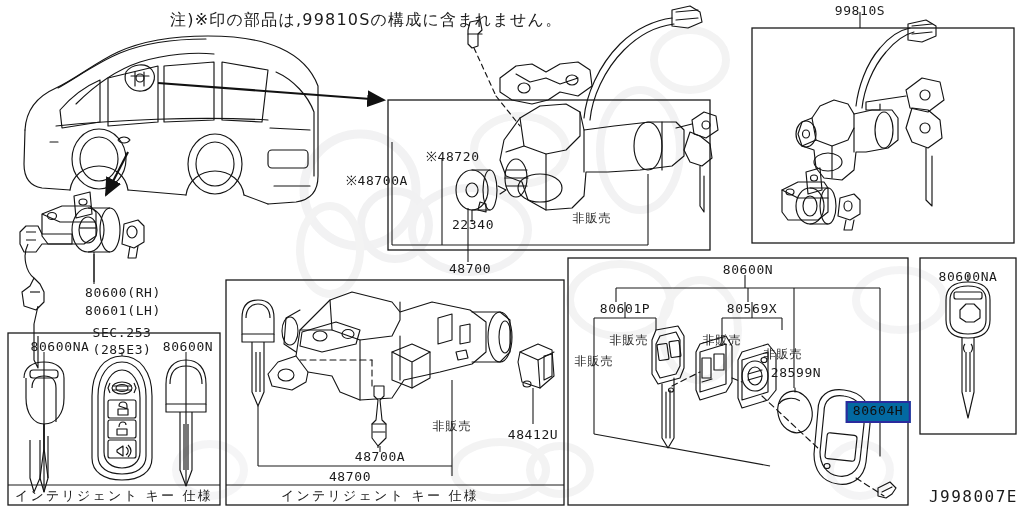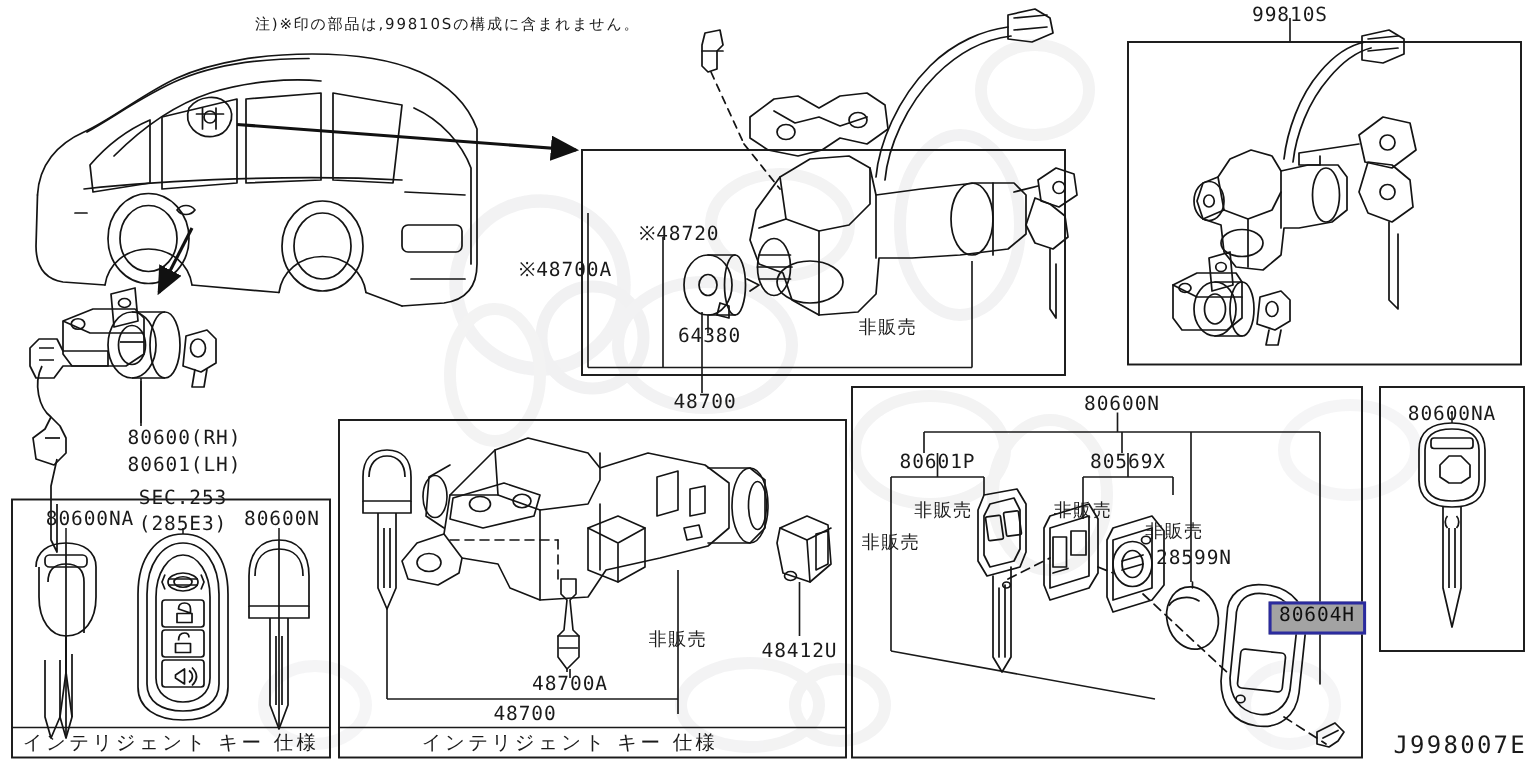--- a/index.html
+++ b/index.html
@@ -16,24 +16,24 @@
   #sheet svg{position:absolute;left:0;top:0;width:1024px;height:510px;}
   .lbl{
     position:absolute;
     color:#1a1a1a;
     white-space:nowrap;
     letter-spacing:0.5px;
     line-height:1.15;
   }
   .en{font-family:"DejaVu Sans Mono","Liberation Mono",monospace;font-size:13px;letter-spacing:0.6px;}
   .jp{font-family:"DejaVu Sans","Liberation Sans",sans-serif;font-size:12px;letter-spacing:1px;}
-  .jp.note{font-size:10px;letter-spacing:1.2px;}
+  .jp.note{font-size:16px;letter-spacing:1.2px;}
   .jp.cap{font-size:13px;letter-spacing:2.2px;}
   .hl{
-    background:#a3a3a3;
+    background:#0369a1;
     border:2px solid #2b2b9e;
     padding:1px 5px 2px 5px;
     color:#101010;
   }
   .center{transform:translateX(-50%);}
   .code{position:absolute;font-family:"DejaVu Sans Mono","Liberation Mono",monospace;
         font-size:16px;letter-spacing:1.5px;color:#1a1a1a;}
 </style>
 </head>
 <body>
@@ -467,21 +467,21 @@
       <path d="M94,252 L94,284"></path>
     </g>
   </svg>
 
   <div class="lbl jp note" style="left:170px;top:11px;">注)※印の部品は,99810Sの構成に含まれません。</div>
 
   <div class="lbl en center" style="left:860px;top:4px;">99810S</div>
 
   <div class="lbl en" style="left:402px;top:150px;margin-left:24px;">※48720</div>
   <div class="lbl en" style="left:346px;top:174px;">※48700A</div>
-  <div class="lbl en center" style="left:473px;top:218px;">64380</div>
+  <div class="lbl en center" style="left:473px;top:218px;">22340</div>
   <div class="lbl jp center" style="left:592px;top:212px;">非販売</div>
   <div class="lbl en center" style="left:470px;top:262px;">48700</div>
 
   <div class="lbl en center" style="left:123px;top:286px;">80600(RH)</div>
   <div class="lbl en center" style="left:123px;top:304px;">80601(LH)</div>
 
   <div class="lbl en center" style="left:60px;top:340px;">80600NA</div>
   <div class="lbl en center" style="left:122px;top:326px;">SEC.253</div>
   <div class="lbl en center" style="left:122px;top:343px;">(285E3)</div>
   <div class="lbl en center" style="left:188px;top:340px;">80600N</div>

